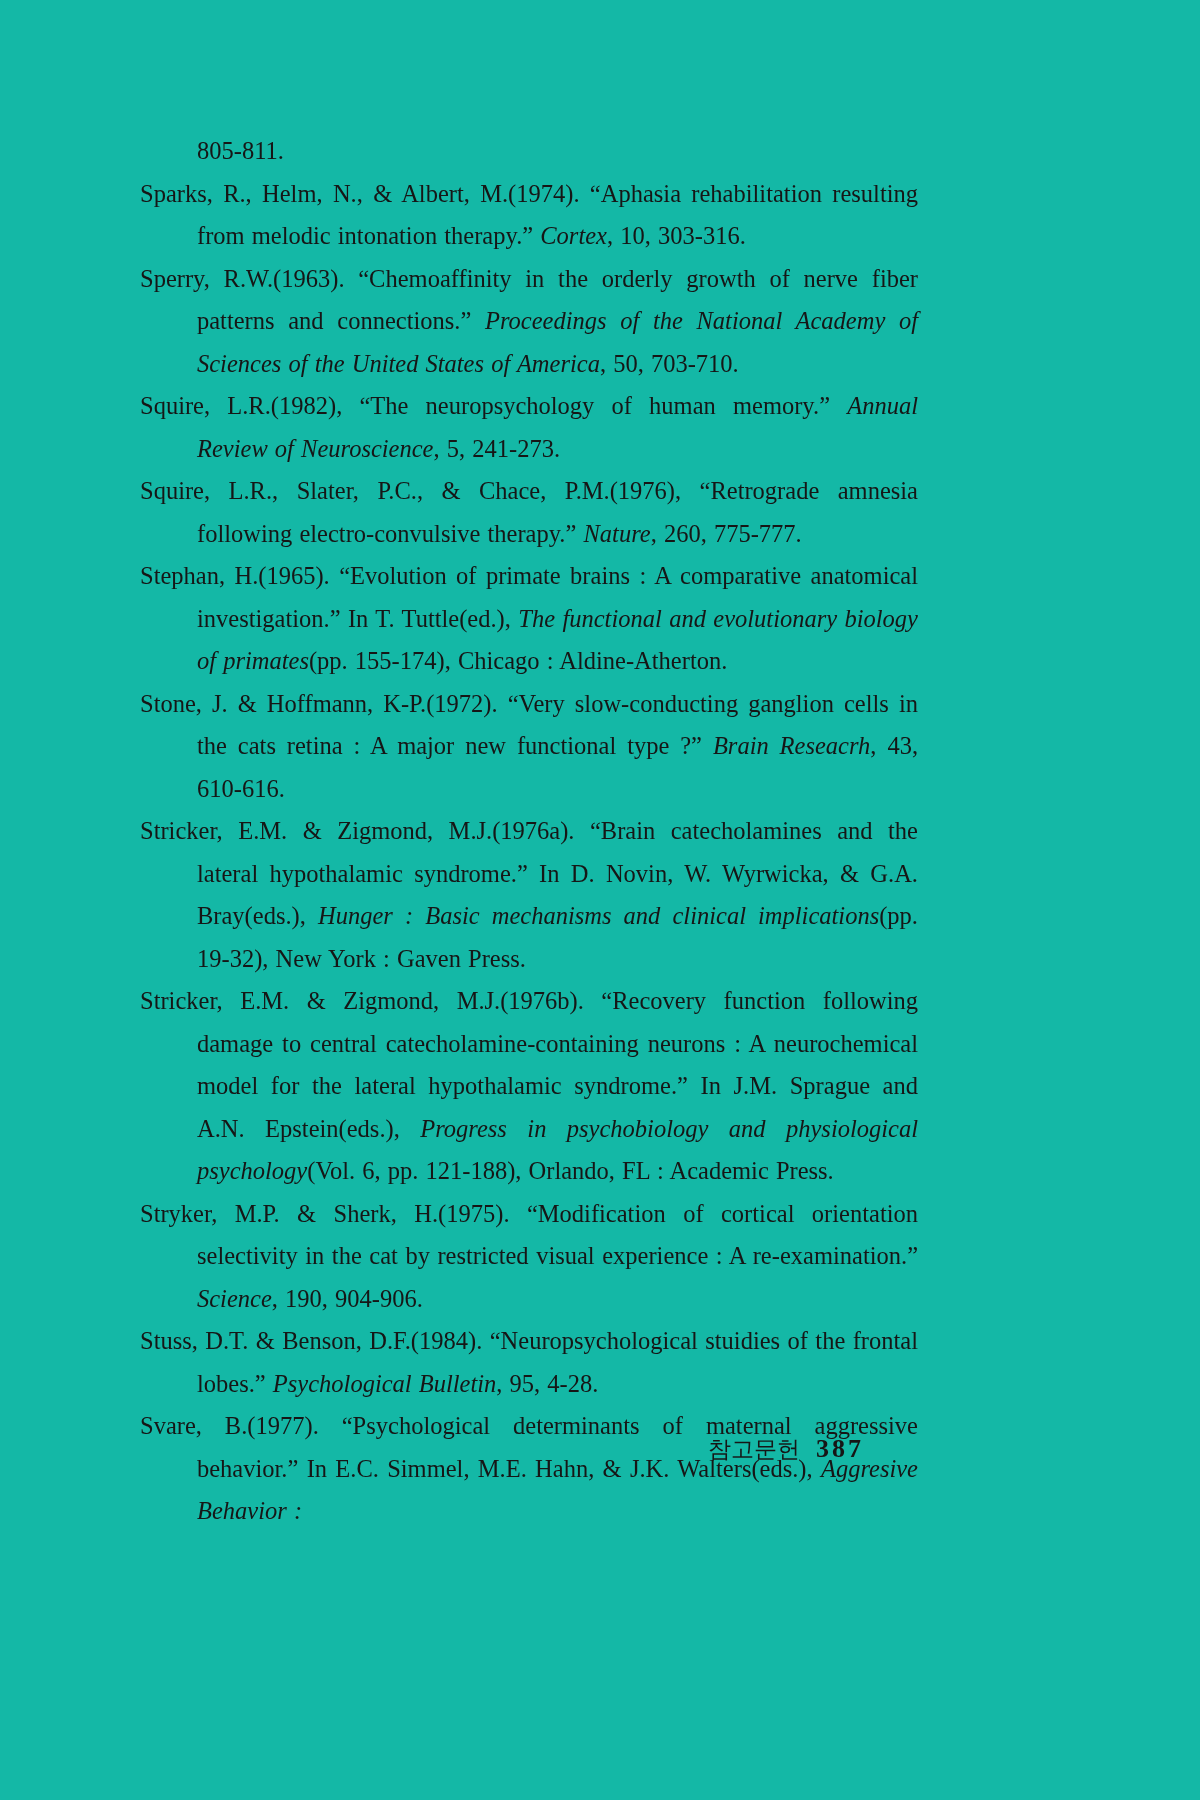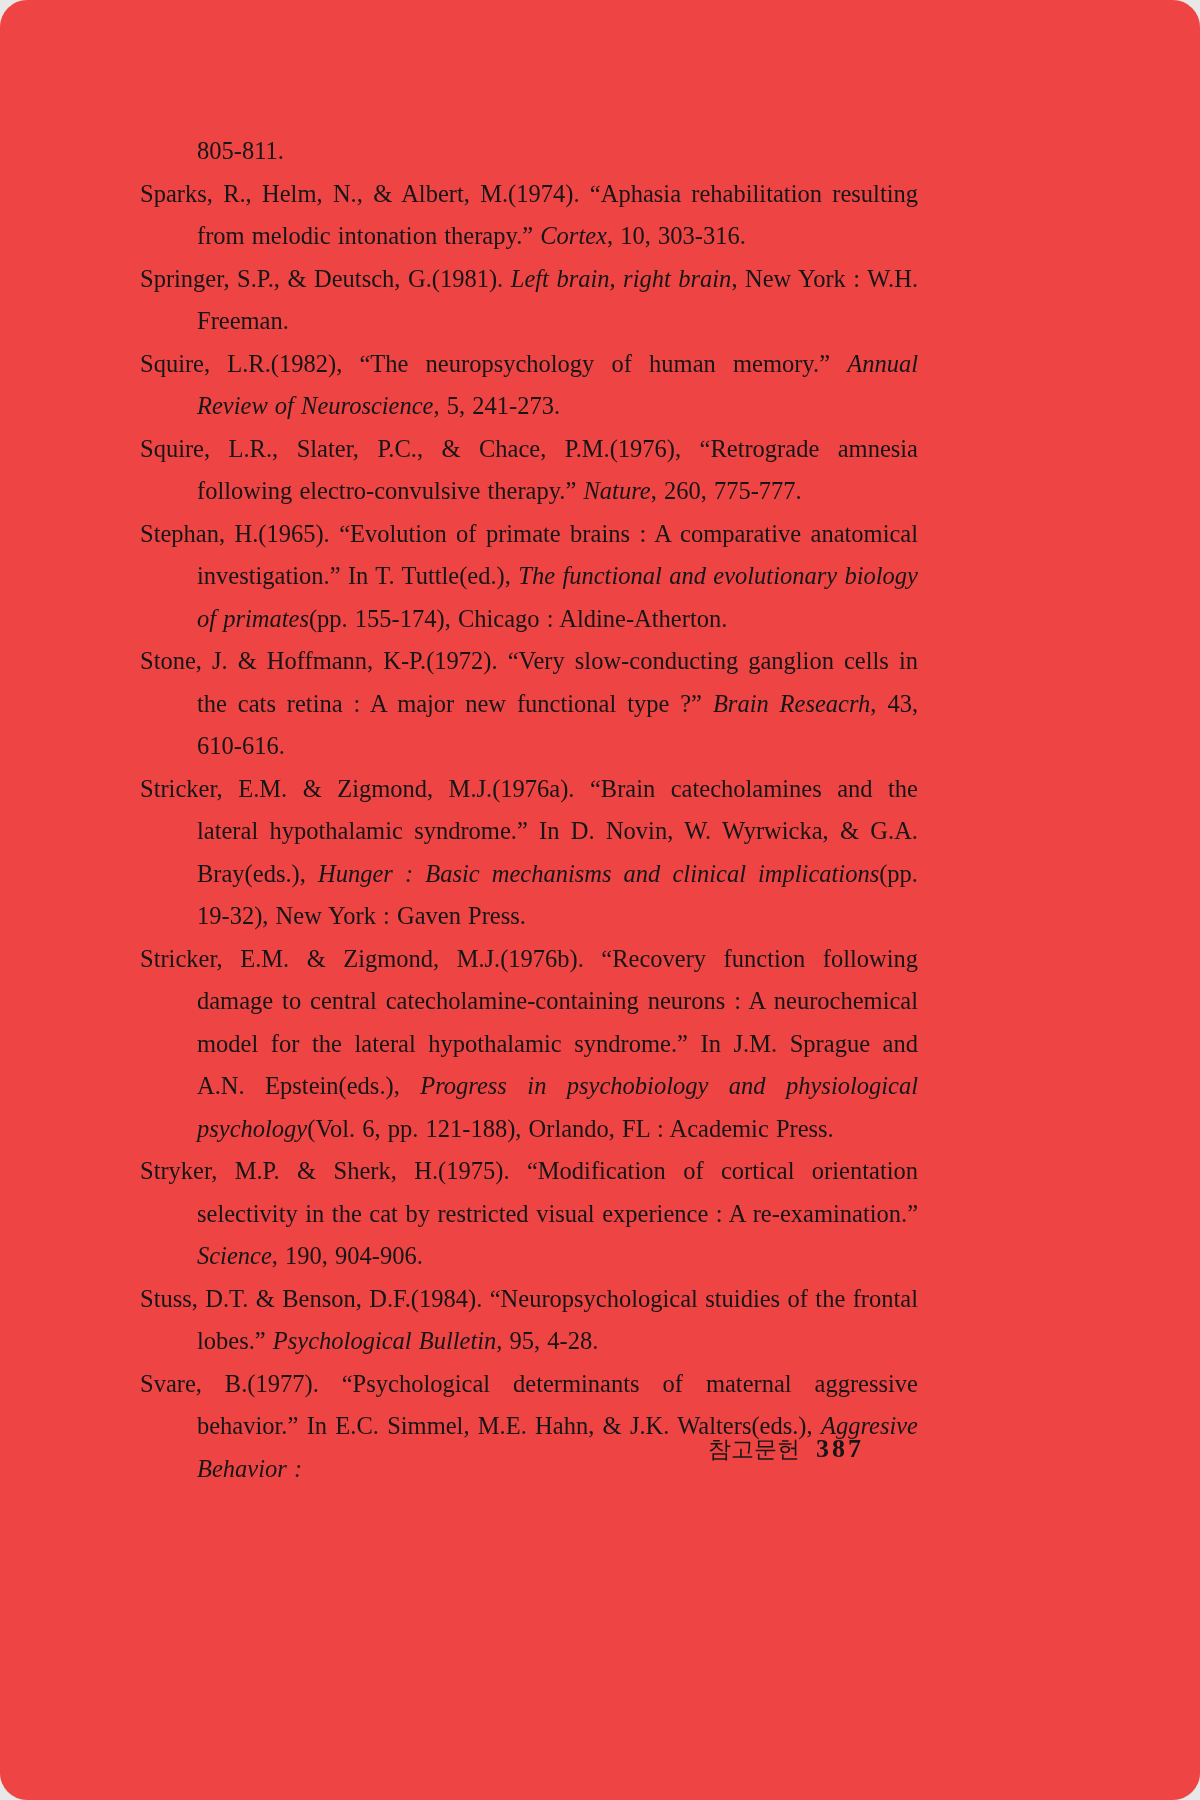--- a/index.html
+++ b/index.html
@@ -5,25 +5,24 @@
   html, body {
     margin: 0;
     padding: 0;
     background: #e8e8e8;
   }
   .page {
     position: relative;
     width: 1200px;
     height: 1800px;
     margin: 0 auto;
-    background: #ef4444;
+    background: #14b8a6;
     color: #161616;
     font-family: "Liberation Serif", serif;
     overflow: hidden;
-    border-radius: 27px;
   }
   .content {
     position: absolute;
     left: 140px;
     top: 130px;
     width: 778px;
     font-size: 24.5px;
     line-height: 42.5px;
     text-align: justify;
   }
@@ -56,21 +55,21 @@
   }
 </style>
 </head>
 <body>
 
 <div class="page">
 
   <div class="content" id="refs">
       <p class="ref cont"><span>805-811.</span></p>
       <p class="ref"><span>Sparks, R., Helm, N., &amp; Albert, M.(1974). “Aphasia rehabilitation resulting from melodic intonation therapy.” </span><span class="it">Cortex</span><span>, 10, 303-316.</span></p>
-      <p class="ref"><span>Springer, S.P., &amp; Deutsch, G.(1981). </span><span class="it">Left brain, right brain</span><span>, New York : W.H. Freeman.</span></p>
+      <p class="ref"><span>Sperry, R.W.(1963). “Chemoaffinity in the orderly growth of nerve fiber patterns and connections.” </span><span class="it">Proceedings of the National Academy of Sciences of the United States of America</span><span>, 50, 703-710.</span></p>
       <p class="ref"><span>Squire, L.R.(1982), “The neuropsychology of human memory.” </span><span class="it">Annual Review of Neuroscience</span><span>, 5, 241-273.</span></p>
       <p class="ref"><span>Squire, L.R., Slater, P.C., &amp; Chace, P.M.(1976), “Retrograde amnesia following electro-convulsive therapy.” </span><span class="it">Nature</span><span>, 260, 775-777.</span></p>
       <p class="ref"><span>Stephan, H.(1965). “Evolution of primate brains : A comparative anatomical investigation.” In T. Tuttle(ed.), </span><span class="it">The functional and evolutionary biology of primates</span><span>(pp. 155-174), Chicago : Aldine-Atherton.</span></p>
       <p class="ref"><span>Stone, J. &amp; Hoffmann, K-P.(1972). “Very slow-conducting ganglion cells in the cats retina : A major new functional type ?” </span><span class="it">Brain Reseacrh</span><span>, 43, 610-616.</span></p>
       <p class="ref"><span>Stricker, E.M. &amp; Zigmond, M.J.(1976a). “Brain catecholamines and the lateral hypothalamic syndrome.” In D. Novin, W. Wyrwicka, &amp; G.A. Bray(eds.), </span><span class="it">Hunger : Basic mechanisms and clinical implications</span><span>(pp. 19-32), New York : Gaven Press.</span></p>
       <p class="ref"><span>Stricker, E.M. &amp; Zigmond, M.J.(1976b). “Recovery function following damage to central catecholamine-containing neurons : A neurochemical model for the lateral hypothalamic syndrome.” In J.M. Sprague and A.N. Epstein(eds.), </span><span class="it">Progress in psychobiology and physiological psychology</span><span>(Vol. 6, pp. 121-188), Orlando, FL : Academic Press.</span></p>
       <p class="ref"><span>Stryker, M.P. &amp; Sherk, H.(1975). “Modification of cortical orientation selectivity in the cat by restricted visual experience : A re-examination.” </span><span class="it">Science</span><span>, 190, 904-906.</span></p>
       <p class="ref"><span>Stuss, D.T. &amp; Benson, D.F.(1984). “Neuropsychological stuidies of the frontal lobes.” </span><span class="it">Psychological Bulletin</span><span>, 95, 4-28.</span></p>
       <p class="ref"><span>Svare, B.(1977). “Psychological determinants of maternal aggressive behavior.” In E.C. Simmel, M.E. Hahn, &amp; J.K. Walters(eds.), </span><span class="it">Aggresive Behavior :</span></p>
     </div>

